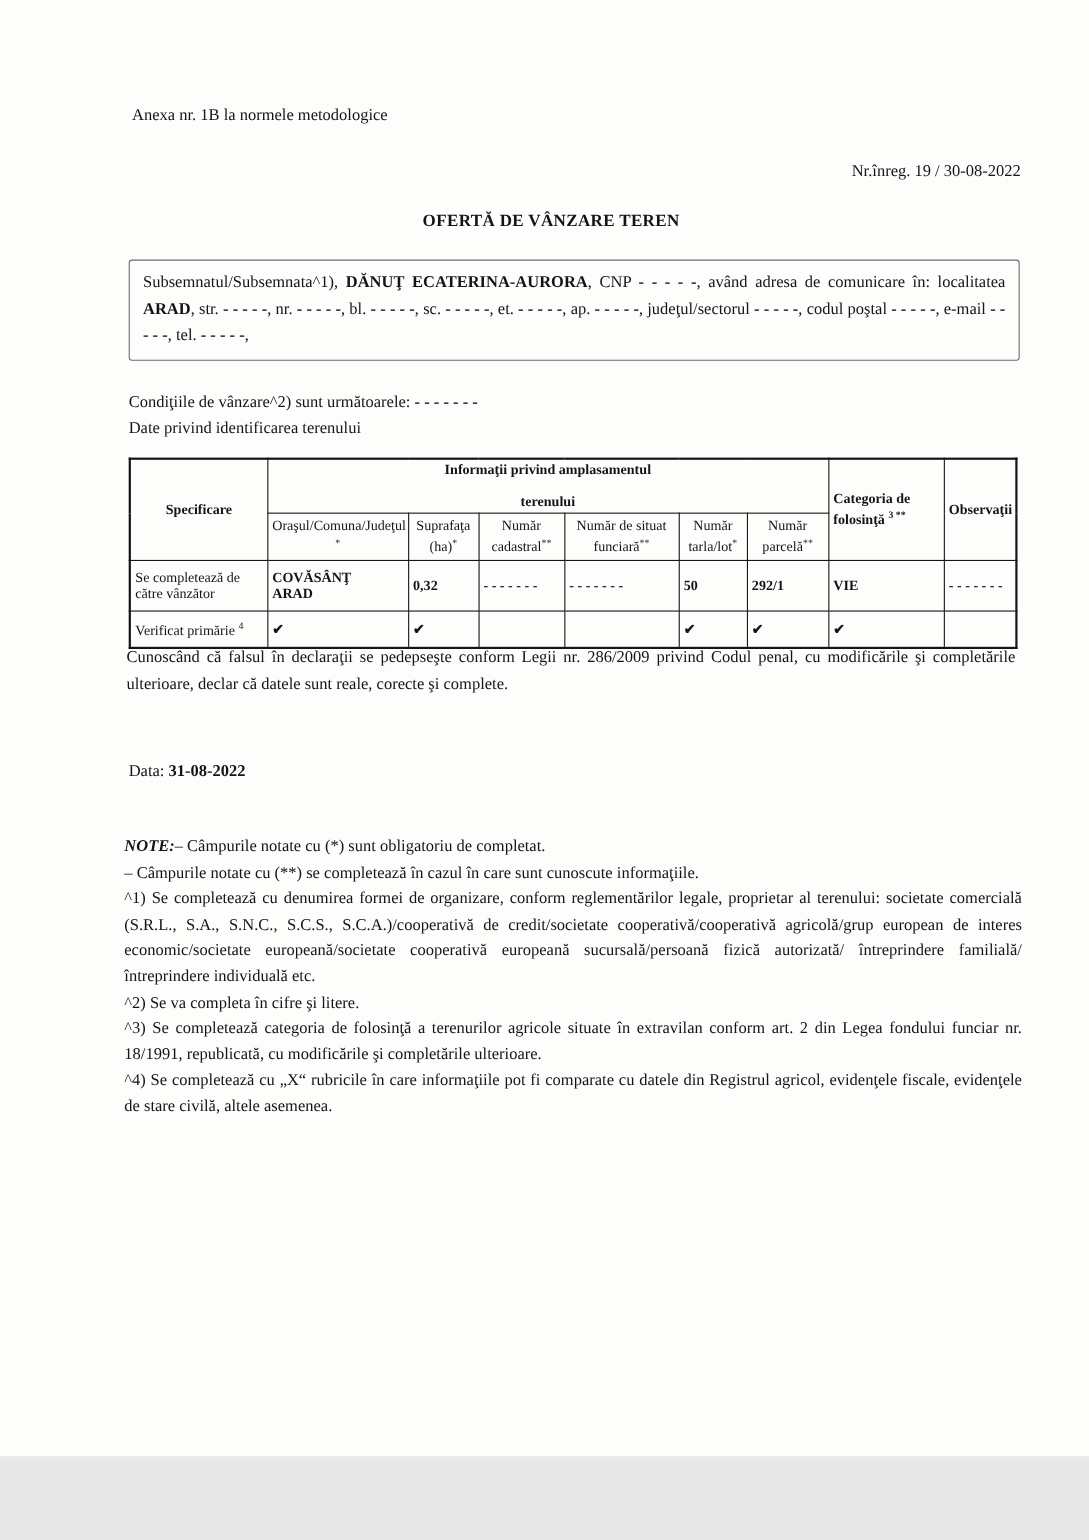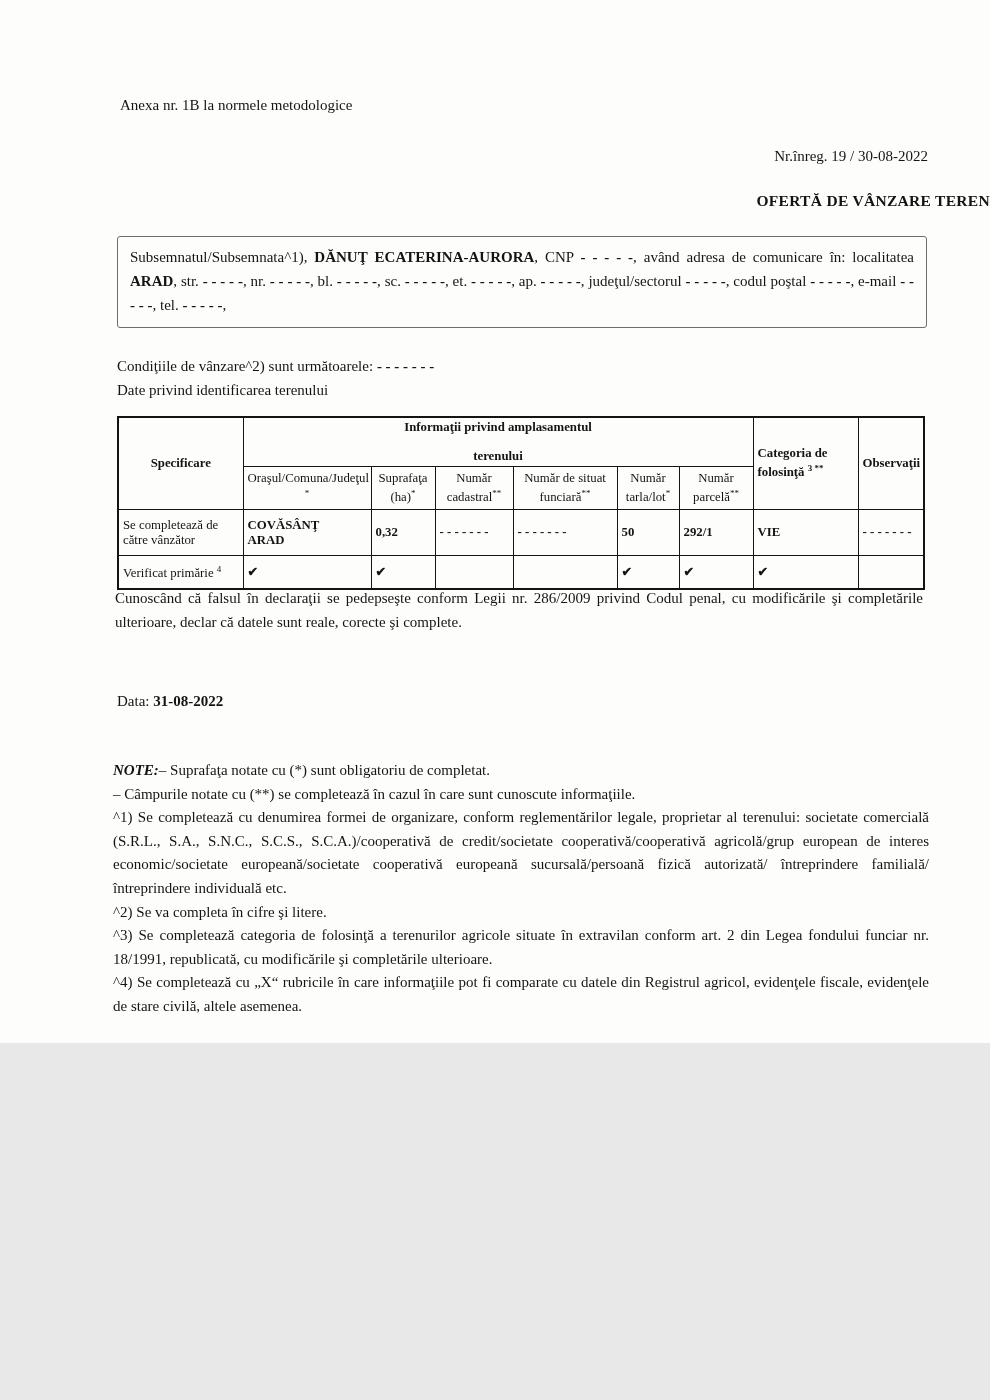--- a/index.html
+++ b/index.html
@@ -1,28 +1,28 @@
 <!DOCTYPE html>
 <html><head>
 <meta charset="utf-8">
 <style>
   html,body{margin:0;padding:0;background:#e8e8e8;}
   .page{
     position:relative;
-    width:990px;height:1043px;
+    width:990px;height:1324px;
     margin:0 auto;
     background:#fdfdfc;
     font-family:"Liberation Serif","DejaVu Serif",serif;
     color:#141414;
     overflow:hidden;
   }
   .abs{position:absolute;}
   .anexa{left:120px;top:97px;font-size:15px;}
   .nrinreg{right:62px;top:148px;font-size:15px;}
-  .doc-title{left:12px;right:0;top:192px;text-align:right;font-weight:bold;font-size:15.5px;letter-spacing:.3px;}
+  .doc-title{left:12px;right:0;top:192px;text-align:center;font-weight:bold;font-size:15.5px;letter-spacing:.3px;}
   .intro-box{
     left:117px;top:236px;width:784px;
     border:1px solid #6d6d6d;border-radius:3px;
     padding:8px 12px 10px 12px;
     font-size:15px;line-height:24px;text-align:justify;
   }
   .para{left:117px;width:794px;font-size:15px;line-height:22px;}
   .sale-para{top:332px;}
   .cond-para{top:355px;}
   .land-heading{top:379px;}
@@ -157,21 +157,21 @@
       </tr>
     </tbody>
       </table>
   </div>
 
   <div class="abs para decl-para">Cunoscând că falsul în declaraţii se pedepseşte conform Legii nr. 286/2009 privind Codul penal, cu modificările şi completările ulterioare, declar că datele sunt reale, corecte şi complete.</div>
 
   <div class="abs date-line"><span>Data: </span><span style="font-weight: bold;">31-08-2022</span></div>
 
   <div class="abs notes">
-    <p><span style="font-weight: bold; font-style: italic;">NOTE:</span><span>– Suprafaţa notate cu (*) sunt obligatoriu de completat.</span></p>
+    <p><span style="font-weight: bold; font-style: italic;">NOTE:</span><span>– Câmpurile notate cu (*) sunt obligatoriu de completat.</span></p>
     <p><span>– Câmpurile notate cu (**) se completează în cazul în care sunt cunoscute informaţiile.</span></p>
     <p><span>^1) Se completează cu denumirea formei de organizare, conform reglementărilor legale, proprietar al terenului: societate comercială (S.R.L., S.A., S.N.C., S.C.S., S.C.A.)/cooperativă de credit/societate cooperativă/cooperativă agricolă/grup european de interes economic/societate europeană/societate cooperativă europeană sucursală/persoană fizică autorizată/ întreprindere familială/întreprindere individuală etc.</span></p>
     <p><span>^2) Se va completa în cifre şi litere.</span></p>
     <p><span>^3) Se completează categoria de folosinţă a terenurilor agricole situate în extravilan conform art. 2 din Legea fondului funciar nr. 18/1991, republicată, cu modificările şi completările ulterioare.</span></p>
     <p><span>^4) Se completează cu „X“ rubricile în care informaţiile pot fi comparate cu datele din Registrul agricol, evidenţele fiscale, evidenţele de stare civilă, altele asemenea.</span></p>
   </div>
 
   <div class="abs bottom-streak"></div>
 
 </div>

